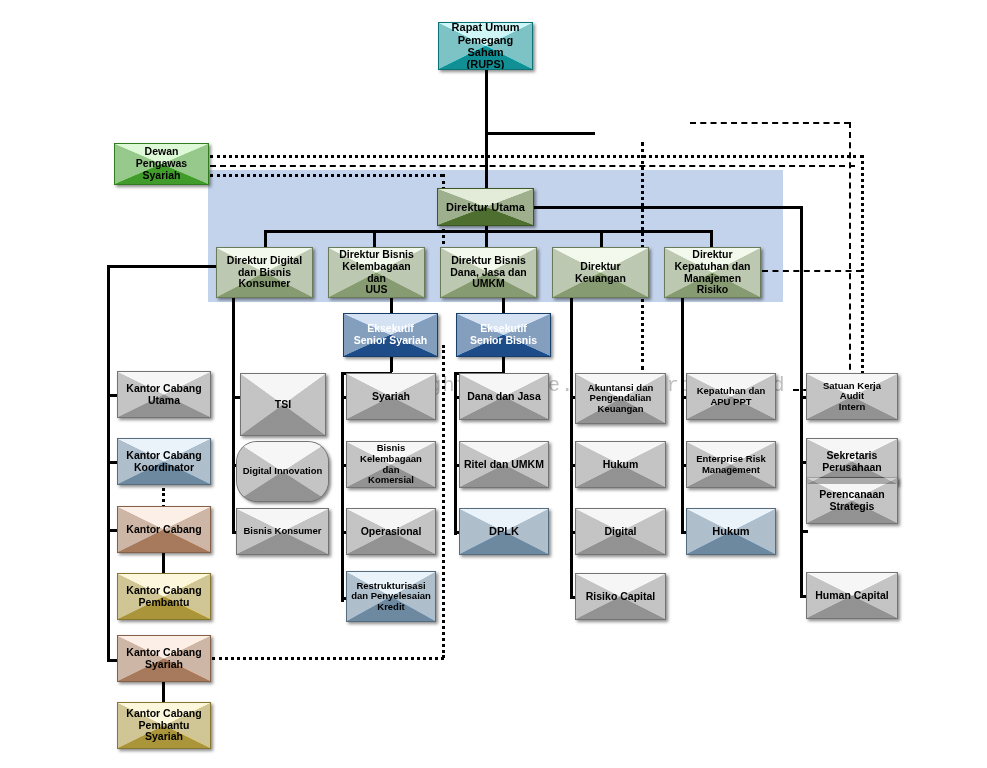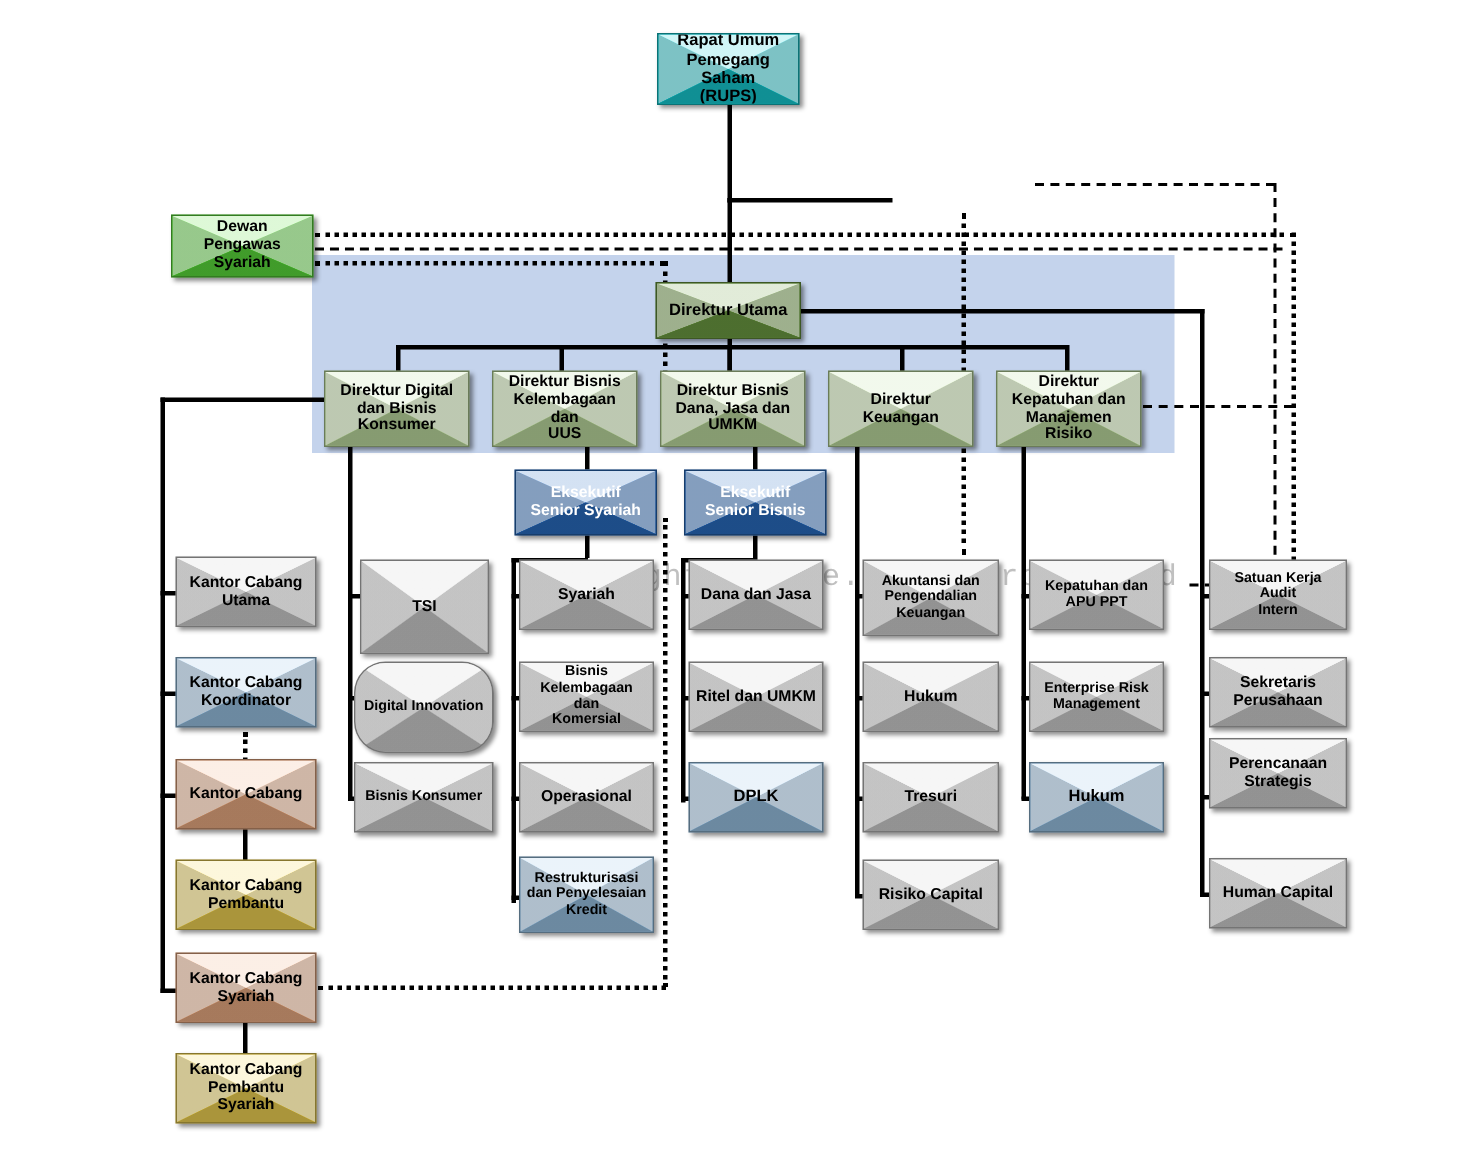--- a/index.html
+++ b/index.html
@@ -239,21 +239,21 @@
     <span class="lbl">DPLK</span>
   </div>
 
   <div class="bx c-gray fs9" style="left:575px;top:373px;width:91px;height:51px;">
     <span class="lbl">Akuntansi dan<br>Pengendalian<br>Keuangan</span>
   </div>
   <div class="bx c-gray fs10" style="left:575px;top:441px;width:91px;height:47px;">
     <span class="lbl">Hukum</span>
   </div>
   <div class="bx c-gray fs10" style="left:575px;top:508px;width:91px;height:47px;">
-    <span class="lbl">Tresuri</span>
+    <span class="lbl">Digital</span>
   </div>
   <div class="bx c-gray fs10" style="left:575px;top:573px;width:91px;height:47px;">
     <span class="lbl">Risiko Capital</span>
   </div>
 
   <div class="bx c-gray fs9" style="left:686px;top:373px;width:90px;height:47px;">
     <span class="lbl">Kepatuhan dan<br>APU PPT</span>
   </div>
   <div class="bx c-gray fs9" style="left:686px;top:441px;width:90px;height:47px;">
     <span class="lbl">Enterprise Risk<br>Management</span>
@@ -261,20 +261,20 @@
   <div class="bx c-mblue fs11" style="left:686px;top:508px;width:90px;height:47px;">
     <span class="lbl">Hukum</span>
   </div>
 
   <div class="bx c-gray fs9" style="left:806px;top:373px;width:92px;height:47px;">
     <span class="lbl">Satuan Kerja Audit<br>Intern</span>
   </div>
   <div class="bx c-gray fs10" style="left:806px;top:438px;width:92px;height:47px;">
     <span class="lbl">Sekretaris<br>Perusahaan</span>
   </div>
-  <div class="bx c-gray fs10" style="left:806px;top:492px;width:92px;height:47px;">
+  <div class="bx c-gray fs10" style="left:806px;top:477px;width:92px;height:47px;">
     <span class="lbl">Perencanaan<br>Strategis</span>
   </div>
   <div class="bx c-gray fs10" style="left:806px;top:572px;width:92px;height:47px;">
     <span class="lbl">Human Capital</span>
   </div>
 
 </div>
 
 </body></html>

